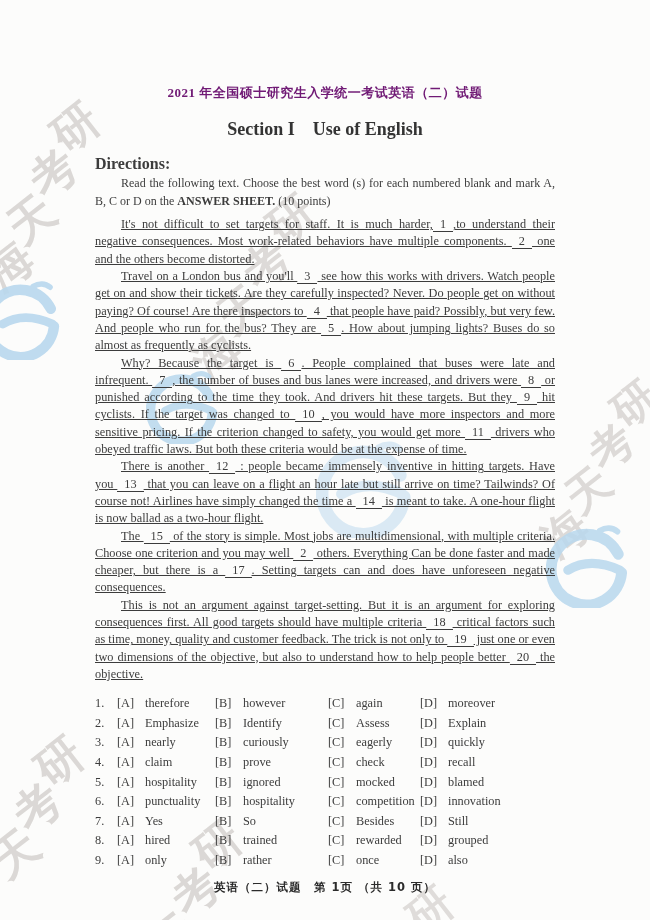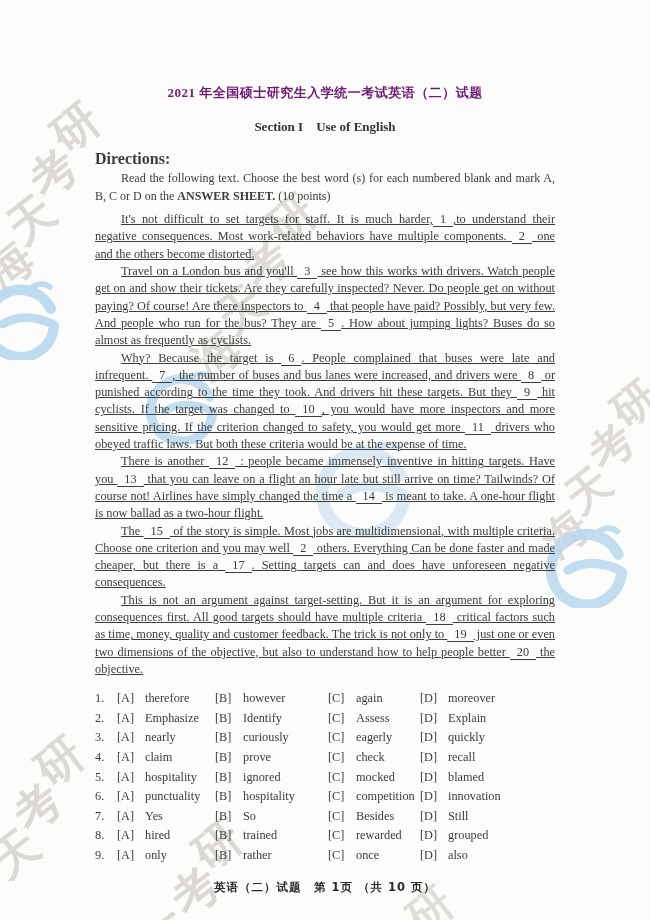--- a/index.html
+++ b/index.html
@@ -10,21 +10,21 @@
   
   .wm-layer{position:absolute;left:0;top:0;width:650px;height:920px;z-index:1;pointer-events:none;}
   .wm-char{
     position:absolute;font-family:"DejaVu Sans",sans-serif;font-weight:700;
     transform:rotate(-38deg);line-height:1;user-select:none;
   }
   .wm-logo{position:absolute;}
   
   .content{position:relative;z-index:2;padding:0 95px;}
   .title{margin:84px 0 0;text-align:center;font-size:13px;font-weight:700;letter-spacing:.5px;color:#701a75;}
-  .section-heading{margin:17px 0 0;text-align:center;font-size:13px;font-weight:700;white-space:pre;color:#333;}
+  .section-heading{margin:17px 0 0;text-align:center;font-size:18px;font-weight:700;white-space:pre;color:#333;}
   .directions-label{margin:15px 0 0;font-weight:700;font-size:16px;}
   .directions-text{margin:2px 0 0;font-size:12px;line-height:17.6px;text-indent:26px;text-align:justify;}
   .passage{margin-top:6px;text-decoration:underline;}
   .para{margin:0;font-size:12.3px;line-height:17.3px;text-indent:26px;text-align:justify;}
   .blank{
     display:inline-block;text-indent:0;padding:0 7px;
     border-bottom:1px solid #3c3c3c;line-height:13px;
   }
   .options{margin-top:13px;}
   .opt-row{

